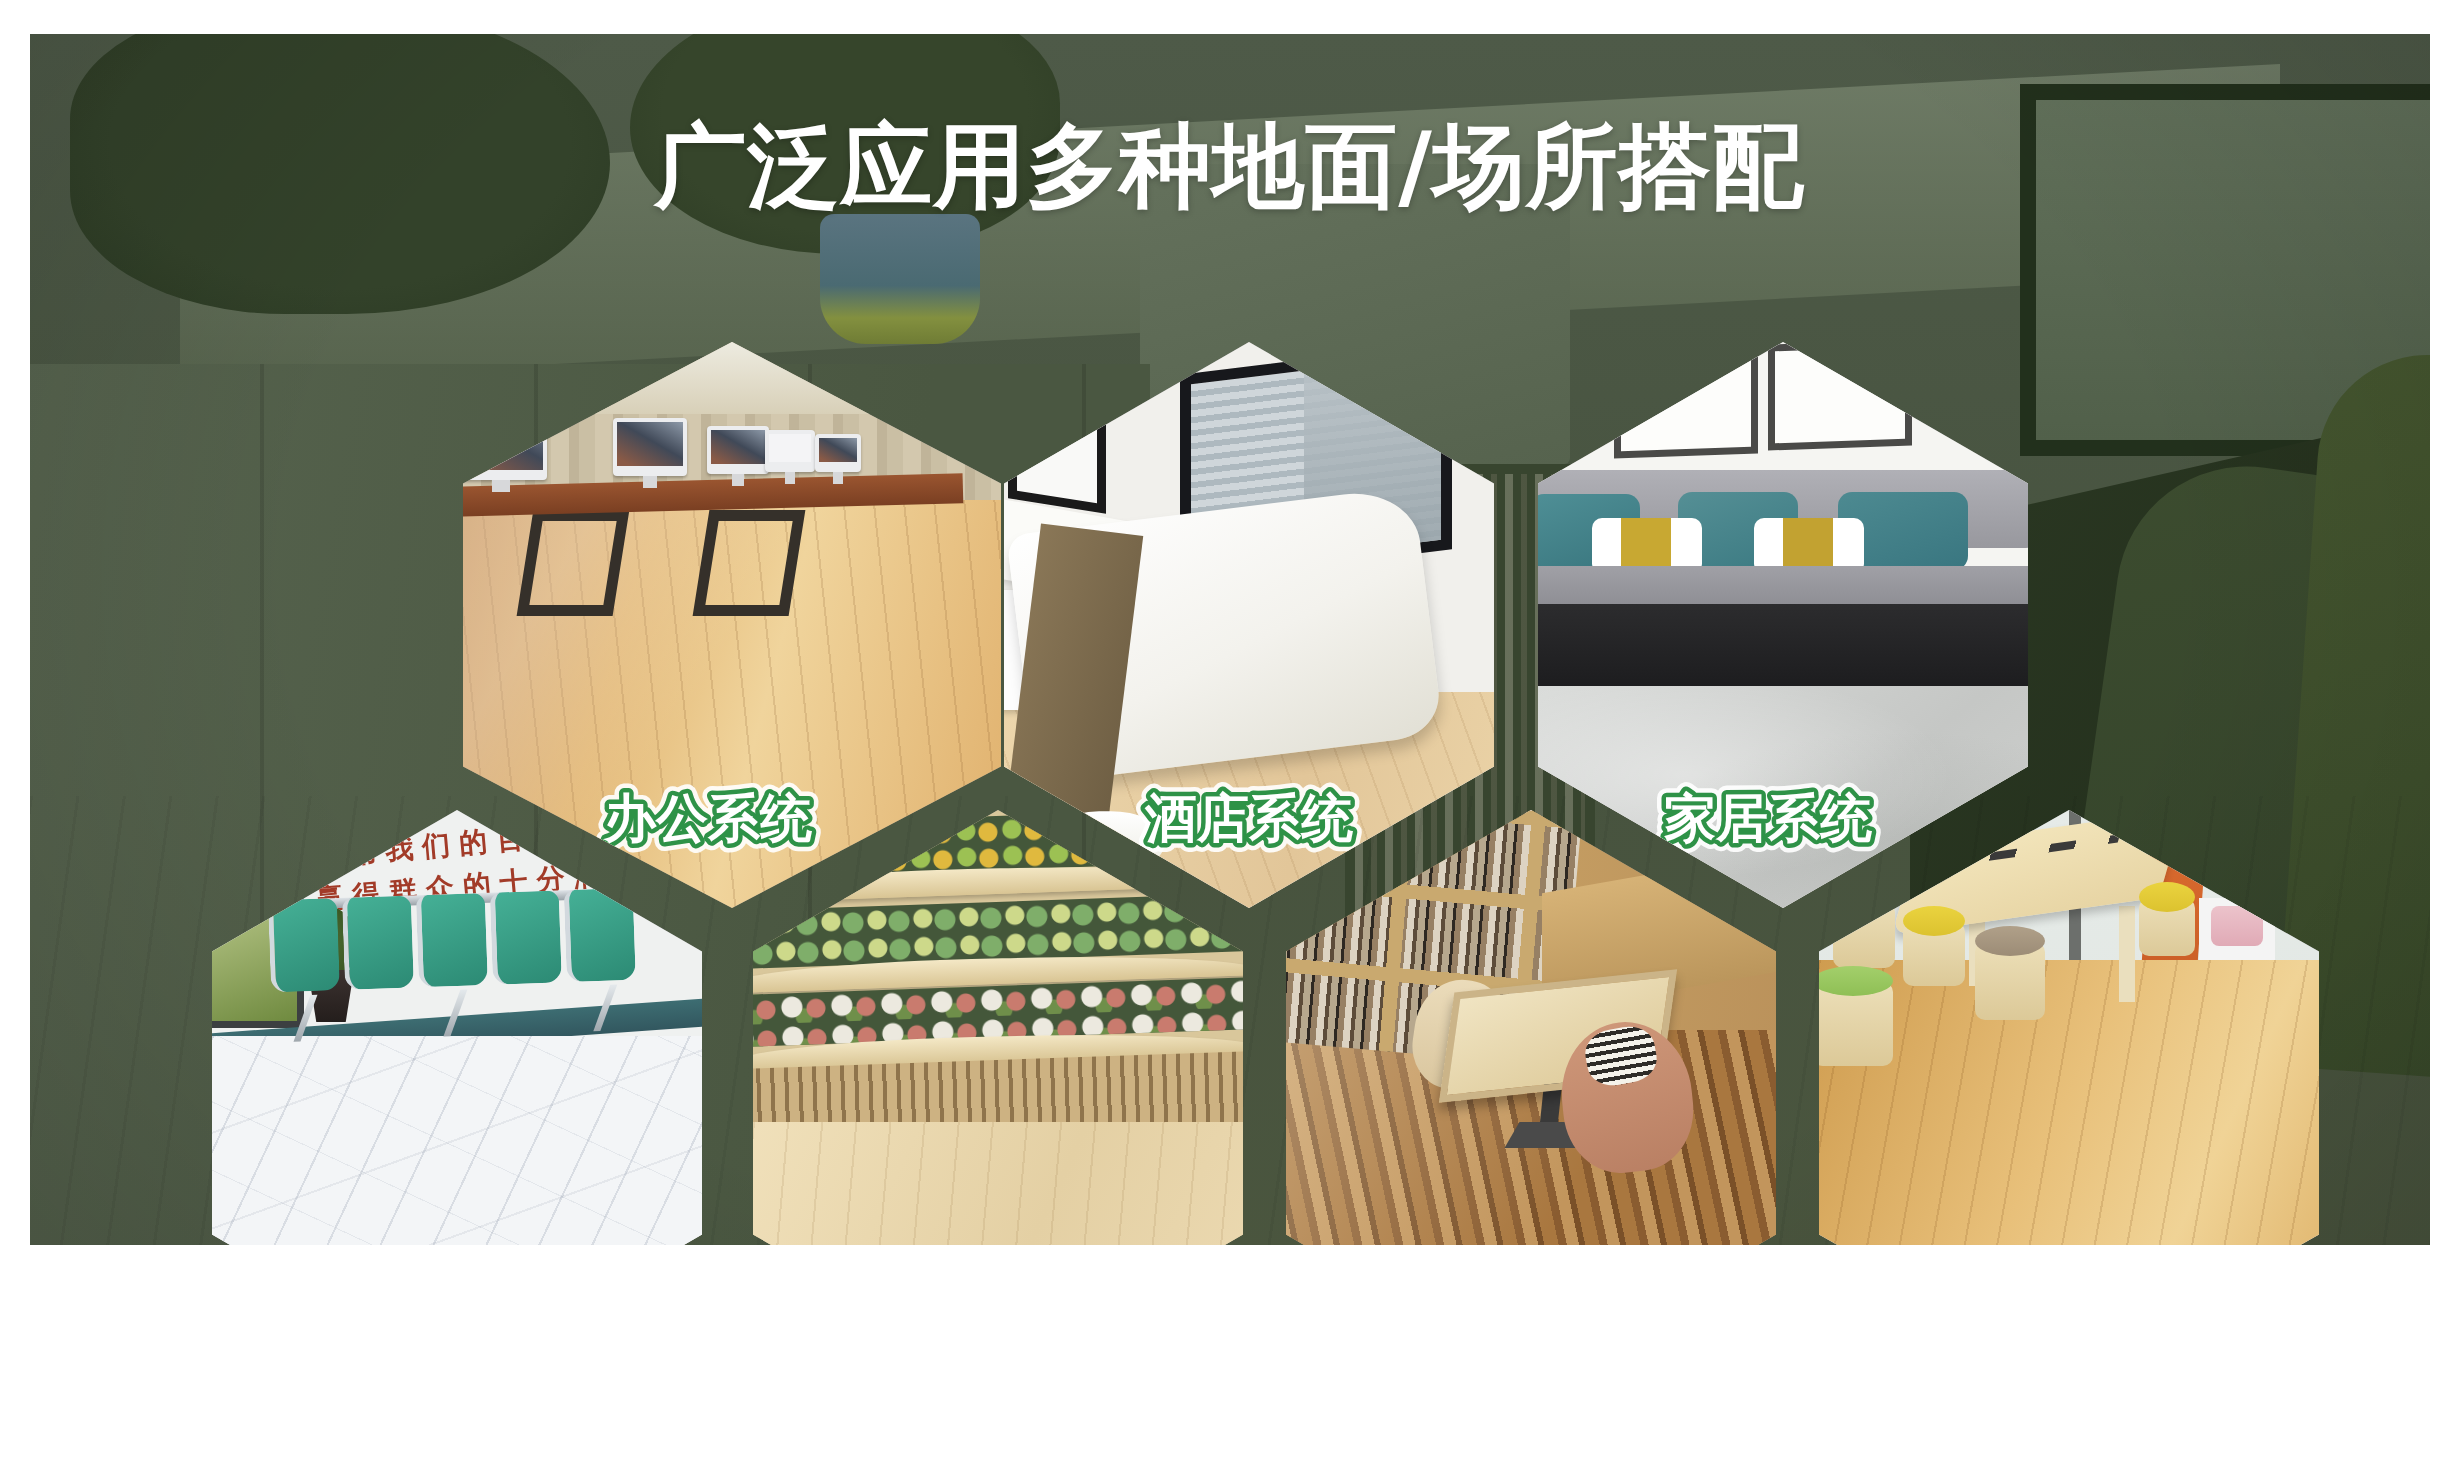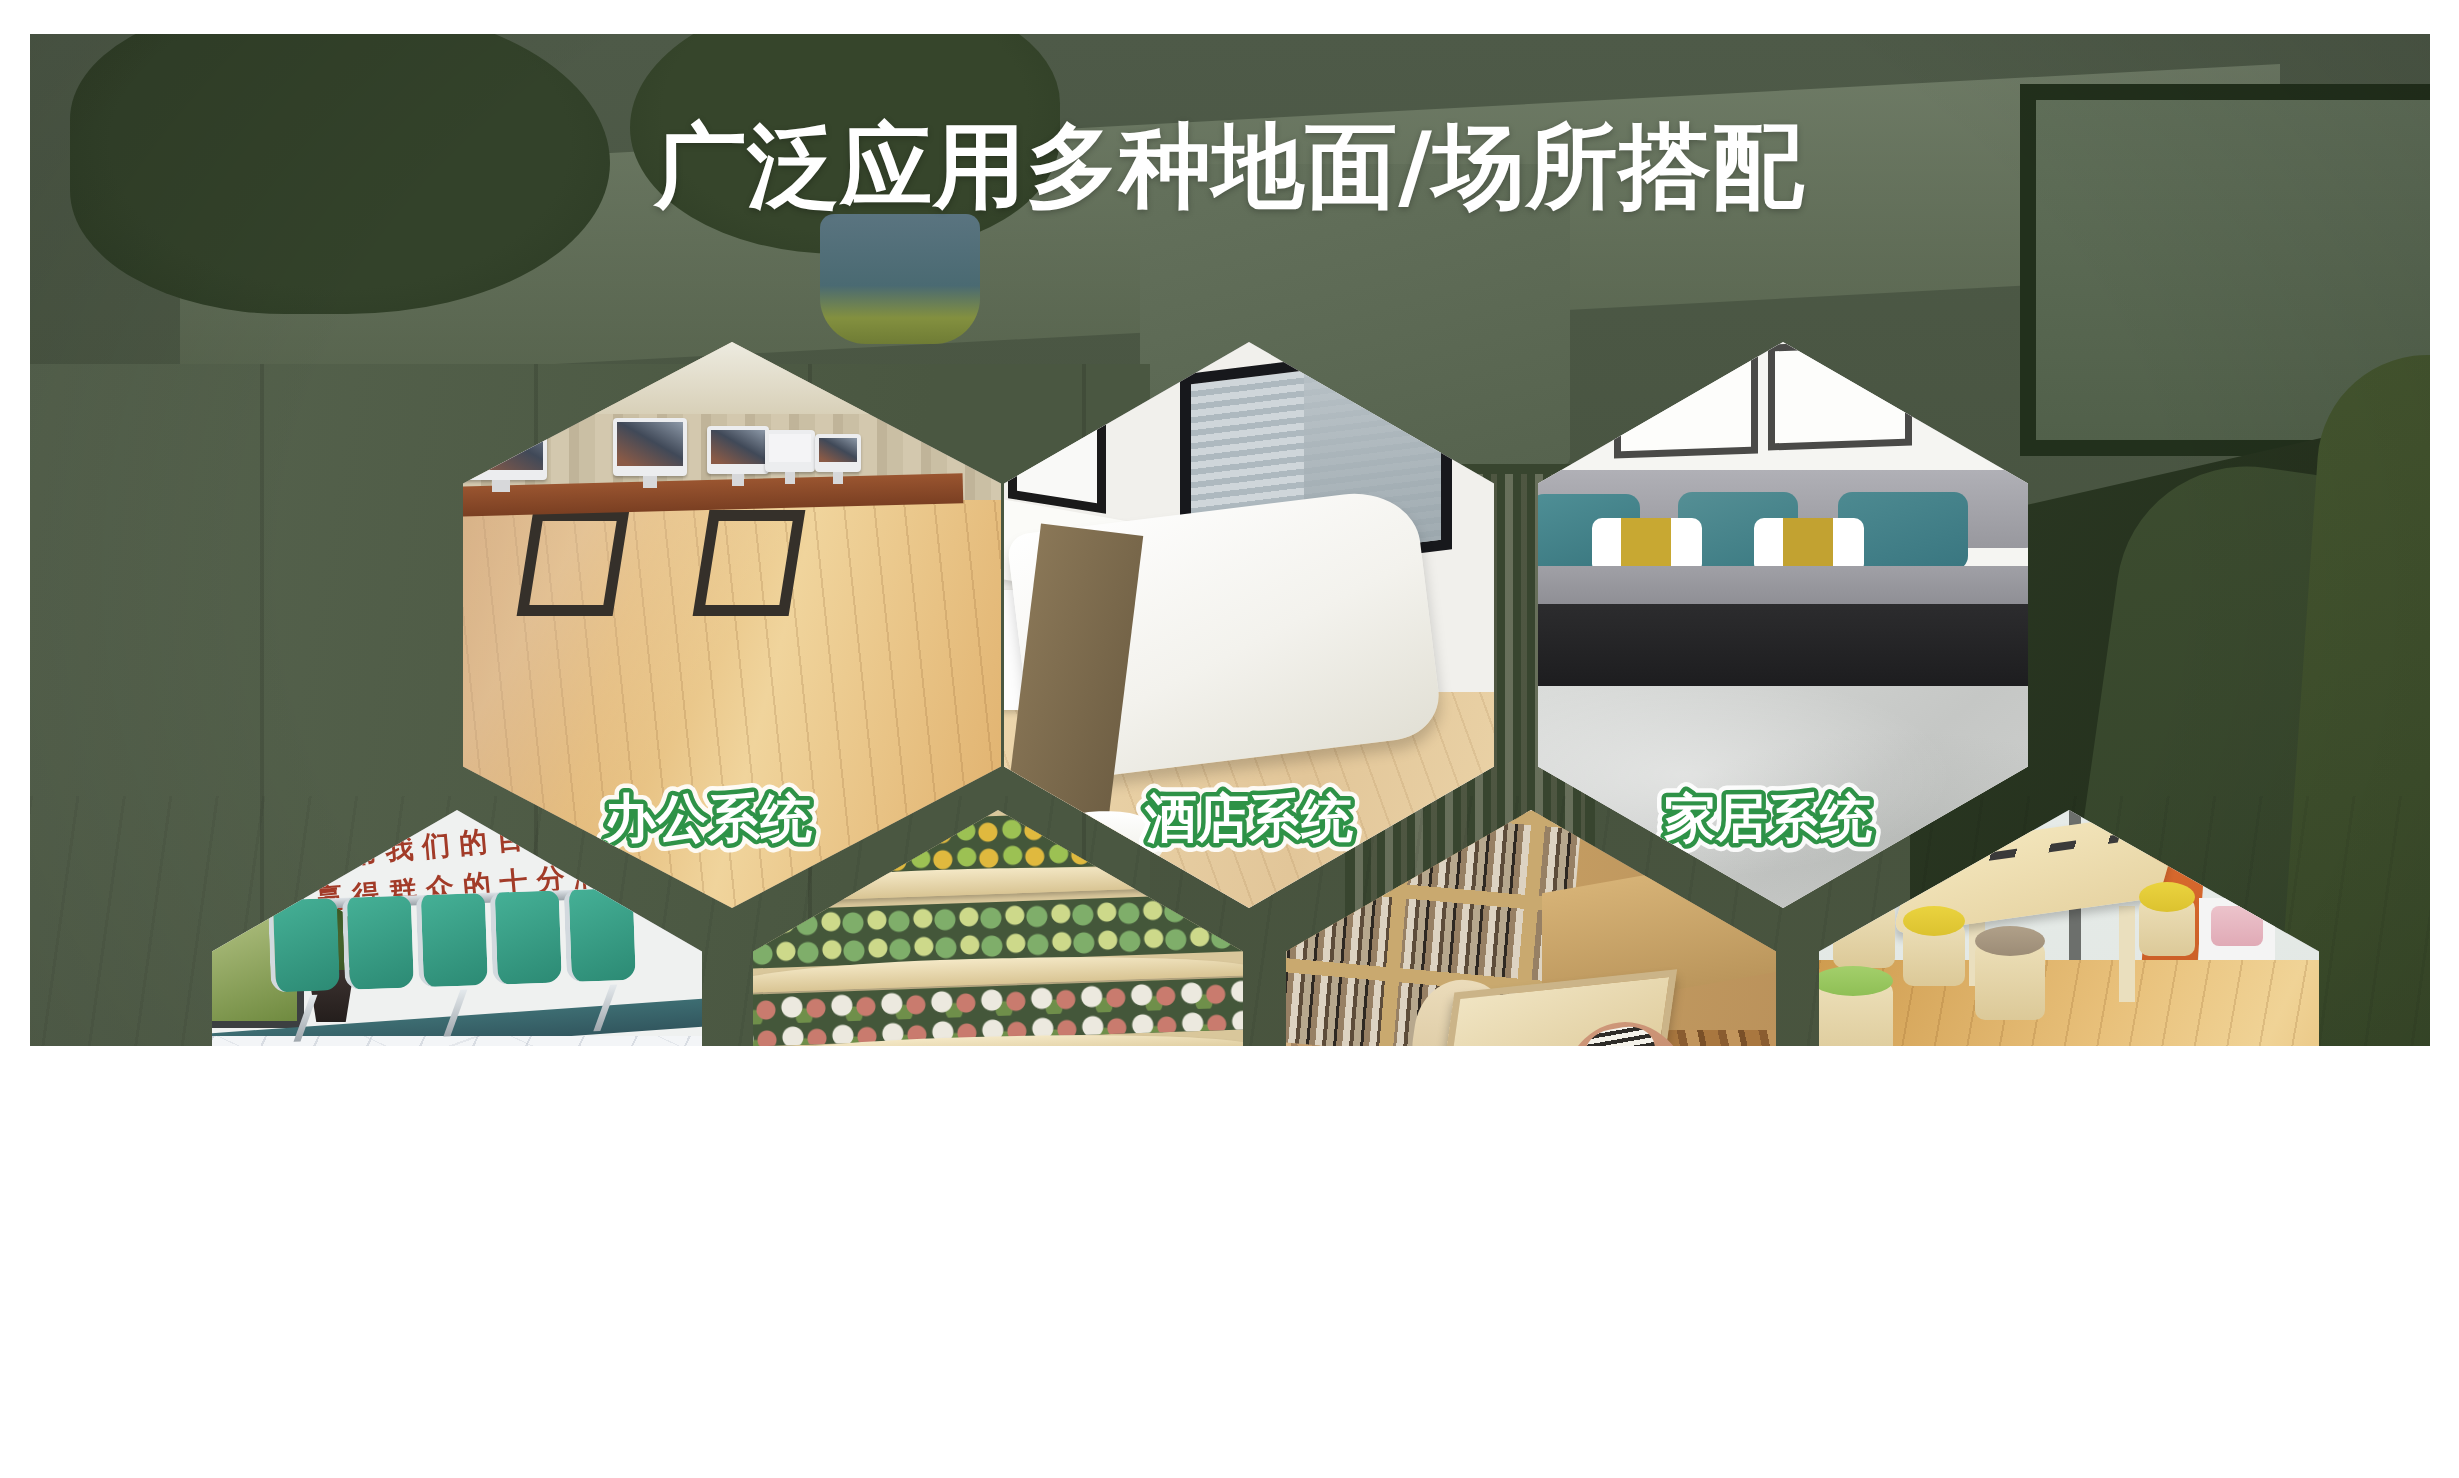--- a/index.html
+++ b/index.html
@@ -1,17 +1,17 @@
 <!DOCTYPE html>
 <html><head>
 <meta charset="utf-8">
 <style>
   html,body{margin:0;padding:0;}
   .page{
-    position:relative; width:2459px; height:1046px; overflow:hidden;
+    position:relative; width:2459px; height:1245px; overflow:hidden;
     background:#ffffff;
     font-family:"DejaVu Sans", sans-serif;
   }
   
   .backdrop{
     position:absolute; left:30px; top:34px; width:2400px; height:1412px;
     overflow:hidden;
     background:linear-gradient(180deg,#4e5a48 0%, #47533f 45%, #4b563e 100%);
   }
   .backdrop > div{position:absolute;}

